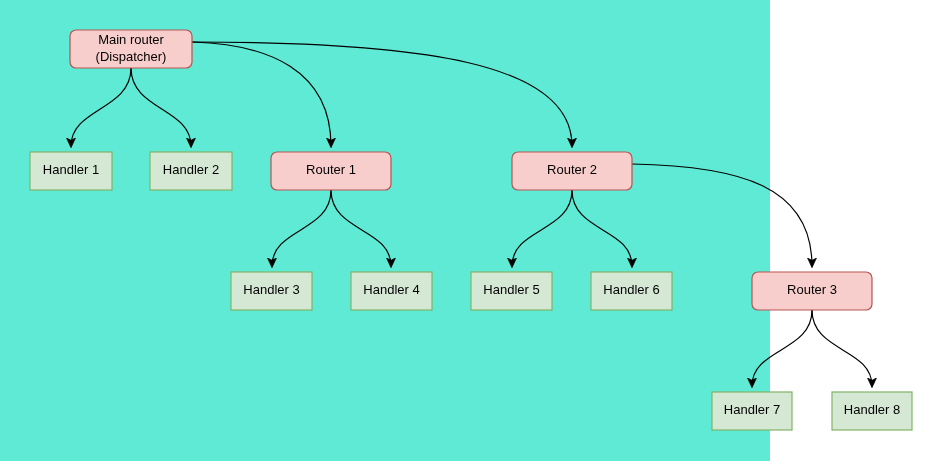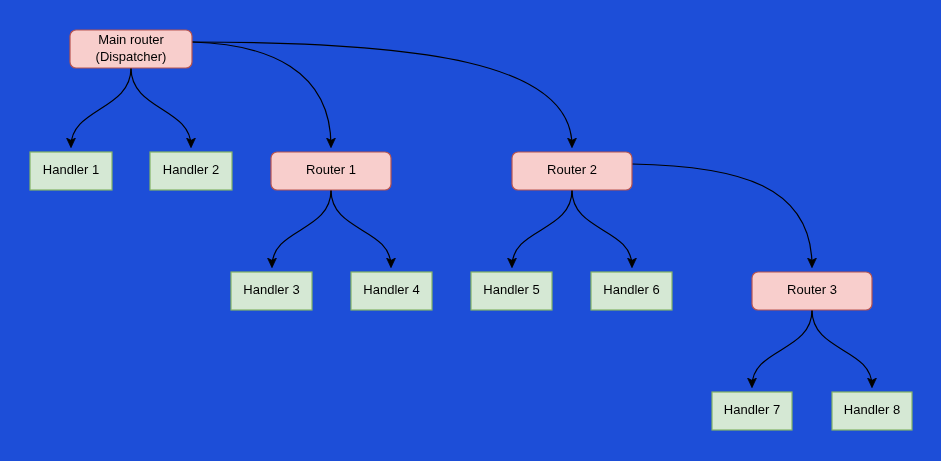--- a/index.html
+++ b/index.html
@@ -8,23 +8,23 @@
     background: #ffffff;
   }
   body {
     width: 941px;
     height: 461px;
     font-family: "Liberation Sans", sans-serif;
     overflow: hidden;
   }
   #diagram-canvas {
     position: relative;
-    width: 941px;
+    width: 770px;
     height: 461px;
-    background: #1d4ed8;
+    background: #5eead4;
   }
   svg.diagram {
     position: absolute;
     left: 0;
     top: 0;
     width: 941px;
     height: 461px;
   }
   .edge-path {
     fill: none;

